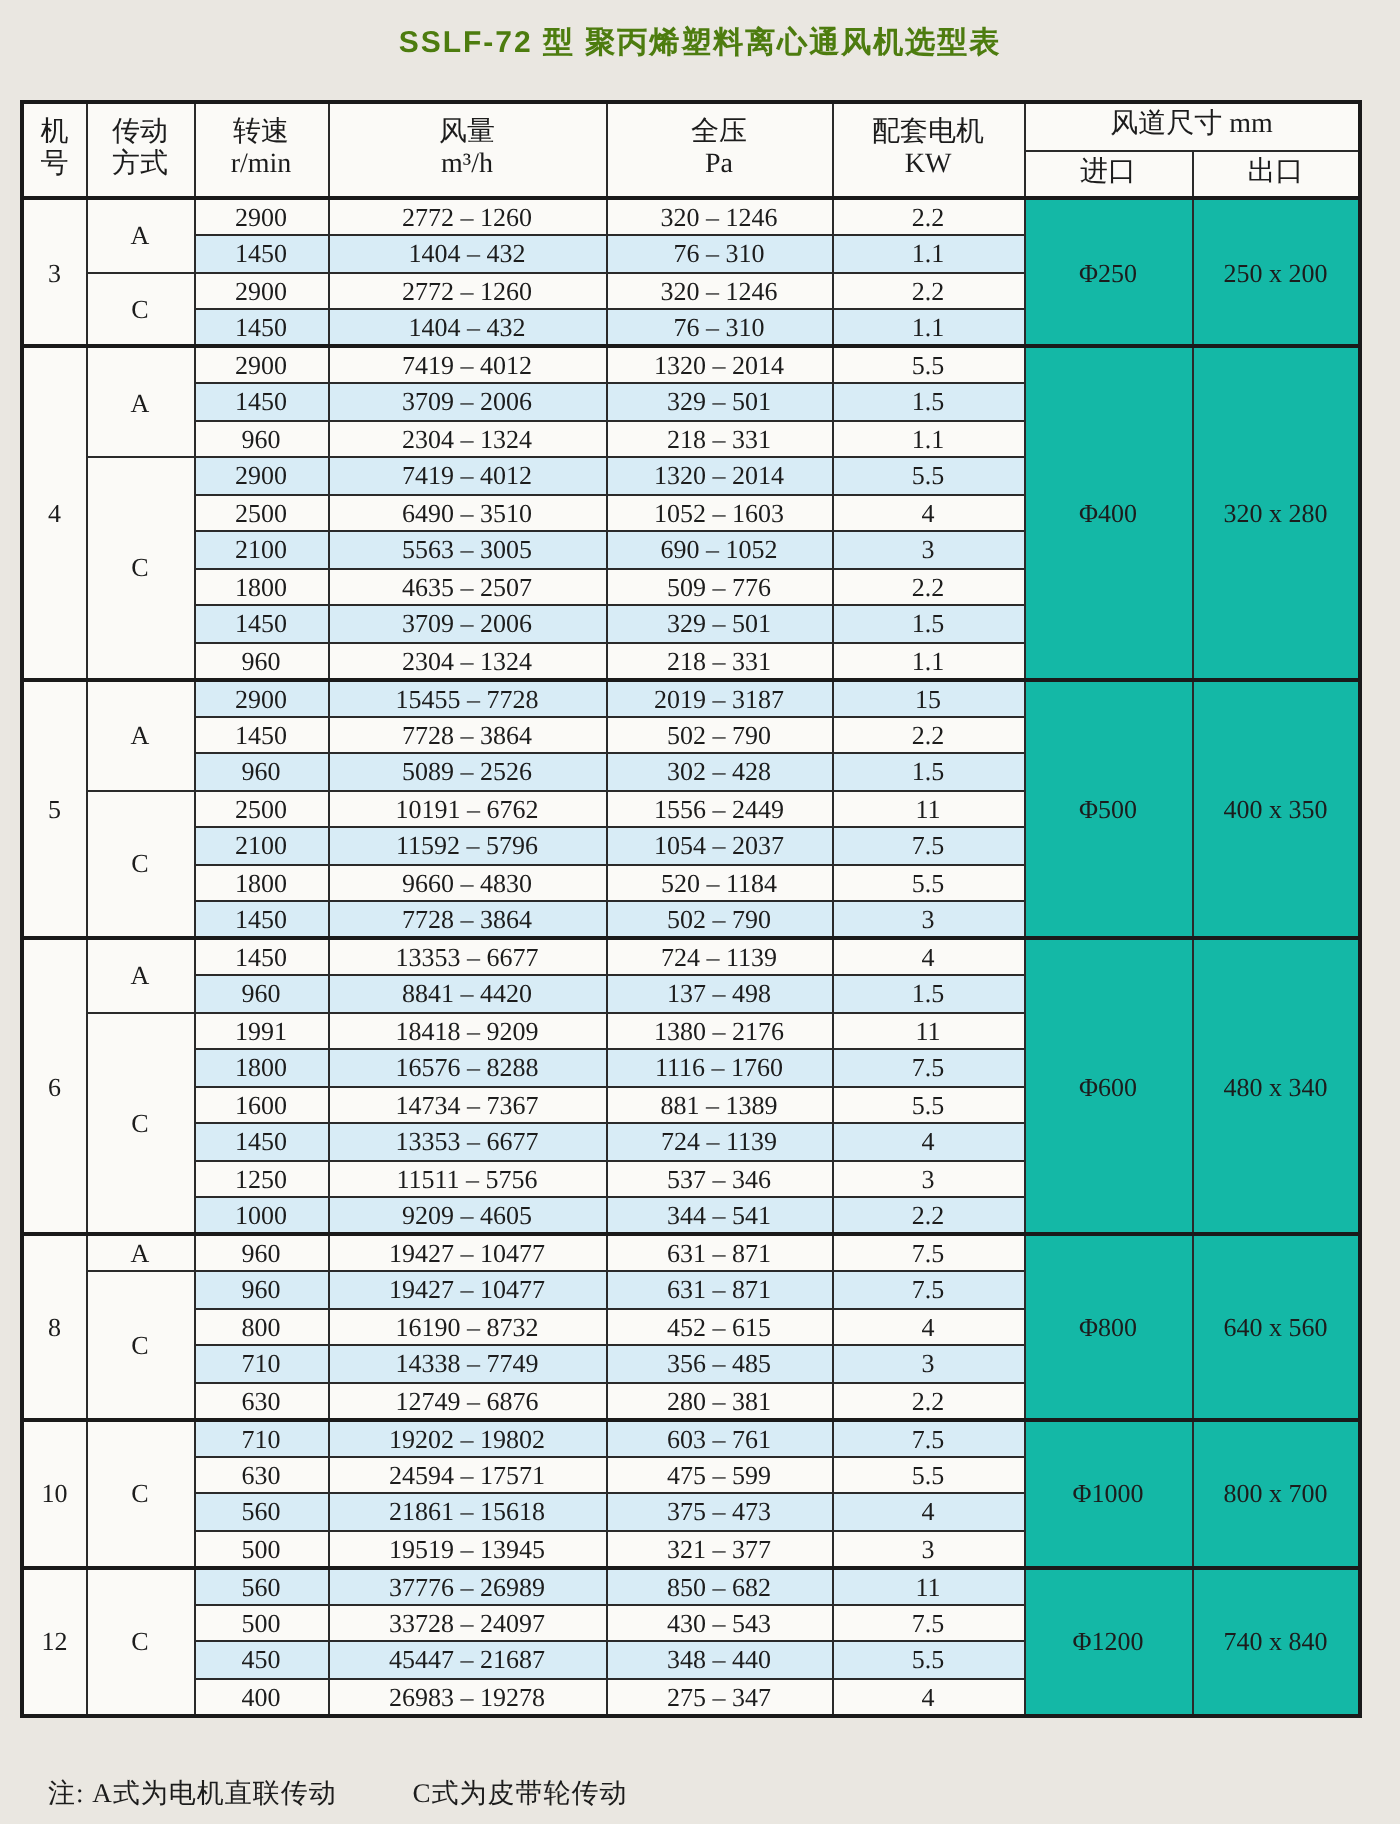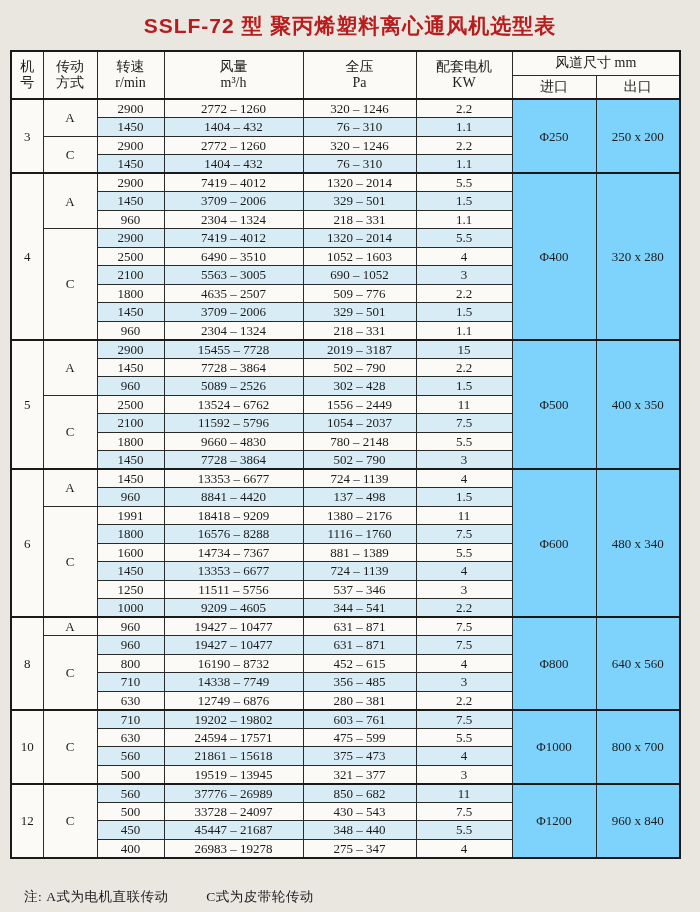--- a/index.html
+++ b/index.html
@@ -9,24 +9,24 @@
     font-family: "Liberation Serif", "DejaVu Serif", serif;
     color: #1c1c1c;
     position: relative;
     overflow: hidden;
   }
   .title {
     margin: 0;
     padding-top: 12px;
     text-align: center;
     font-family: "Liberation Sans", "DejaVu Sans", sans-serif;
-    font-size: 21px;
+    font-size: 15px;
     font-weight: bold;
     letter-spacing: 1px;
-    color: #b91c1c;
+    color: #4d7c0f;
   }
   table.sel-table {
     position: absolute;
     left: 10px; top: 50px;
     width: 669px;
     border-collapse: collapse;
     table-layout: fixed;
     background: #fbfaf7;
     border: 2px solid #1a1a1a;
   }
@@ -46,21 +46,21 @@
   }
   .sel-table tbody tr { height: 18.5px; }
   .sel-table tbody td, .sel-table tbody th {
     font-size: 13px;
     line-height: 1;
   }
   .sel-table tbody tr.alt td.data-cell { background: #d8ecf6; }
   .sel-table tbody tr.sec-top td, .sel-table tbody tr.sec-top th { border-top: 2px solid #1a1a1a; }
   .sel-table thead tr:first-child th { border-top: 2px solid #1a1a1a; }
   .machine-col { font-size: 13.5px; }
-  .inlet-col, .outlet-col { font-size: 13.5px; background: #7dd3fc; }
+  .inlet-col, .outlet-col { font-size: 13.5px; background: #14b8a6; }
   .hdr-line { display: block; }
   .note {
     position: absolute;
     left: 24px; top: 888px;
     font-size: 13.5px;
     letter-spacing: 0.5px;
   }
   .note span { margin-right: 0; }
   .note .gap { display: inline-block; width: 34px; }
 </style>
@@ -220,34 +220,34 @@
       </tr>
       <tr class="alt">
         <td class="data-cell">960</td>
         <td class="data-cell">5089 – 2526</td>
         <td class="data-cell">302 – 428</td>
         <td class="data-cell">1.5</td>
       </tr>
       <tr>
         <td class="drive-col" rowspan="4">C</td>
         <td class="data-cell">2500</td>
-        <td class="data-cell">13524 – 6762</td>
+        <td class="data-cell">10191 – 6762</td>
         <td class="data-cell">1556 – 2449</td>
         <td class="data-cell">11</td>
       </tr>
       <tr class="alt">
         <td class="data-cell">2100</td>
         <td class="data-cell">11592 – 5796</td>
         <td class="data-cell">1054 – 2037</td>
         <td class="data-cell">7.5</td>
       </tr>
       <tr>
         <td class="data-cell">1800</td>
         <td class="data-cell">9660 – 4830</td>
-        <td class="data-cell">780 – 2148</td>
+        <td class="data-cell">520 – 1184</td>
         <td class="data-cell">5.5</td>
       </tr>
       <tr class="alt">
         <td class="data-cell">1450</td>
         <td class="data-cell">7728 – 3864</td>
         <td class="data-cell">502 – 790</td>
         <td class="data-cell">3</td>
       </tr>
       <tr class="sec-top">
         <td class="machine-col" rowspan="8">6</td>
@@ -366,21 +366,21 @@
         <td class="data-cell">3</td>
       </tr>
       <tr class="alt sec-top">
         <td class="machine-col" rowspan="4">12</td>
         <td class="drive-col" rowspan="4">C</td>
         <td class="data-cell">560</td>
         <td class="data-cell">37776 – 26989</td>
         <td class="data-cell">850 – 682</td>
         <td class="data-cell">11</td>
         <td class="inlet-col" rowspan="4">Φ1200</td>
-        <td class="outlet-col" rowspan="4">960 x 840</td>
+        <td class="outlet-col" rowspan="4">740 x 840</td>
       </tr>
       <tr>
         <td class="data-cell">500</td>
         <td class="data-cell">33728 – 24097</td>
         <td class="data-cell">430 – 543</td>
         <td class="data-cell">7.5</td>
       </tr>
       <tr class="alt">
         <td class="data-cell">450</td>
         <td class="data-cell">45447 – 21687</td>

